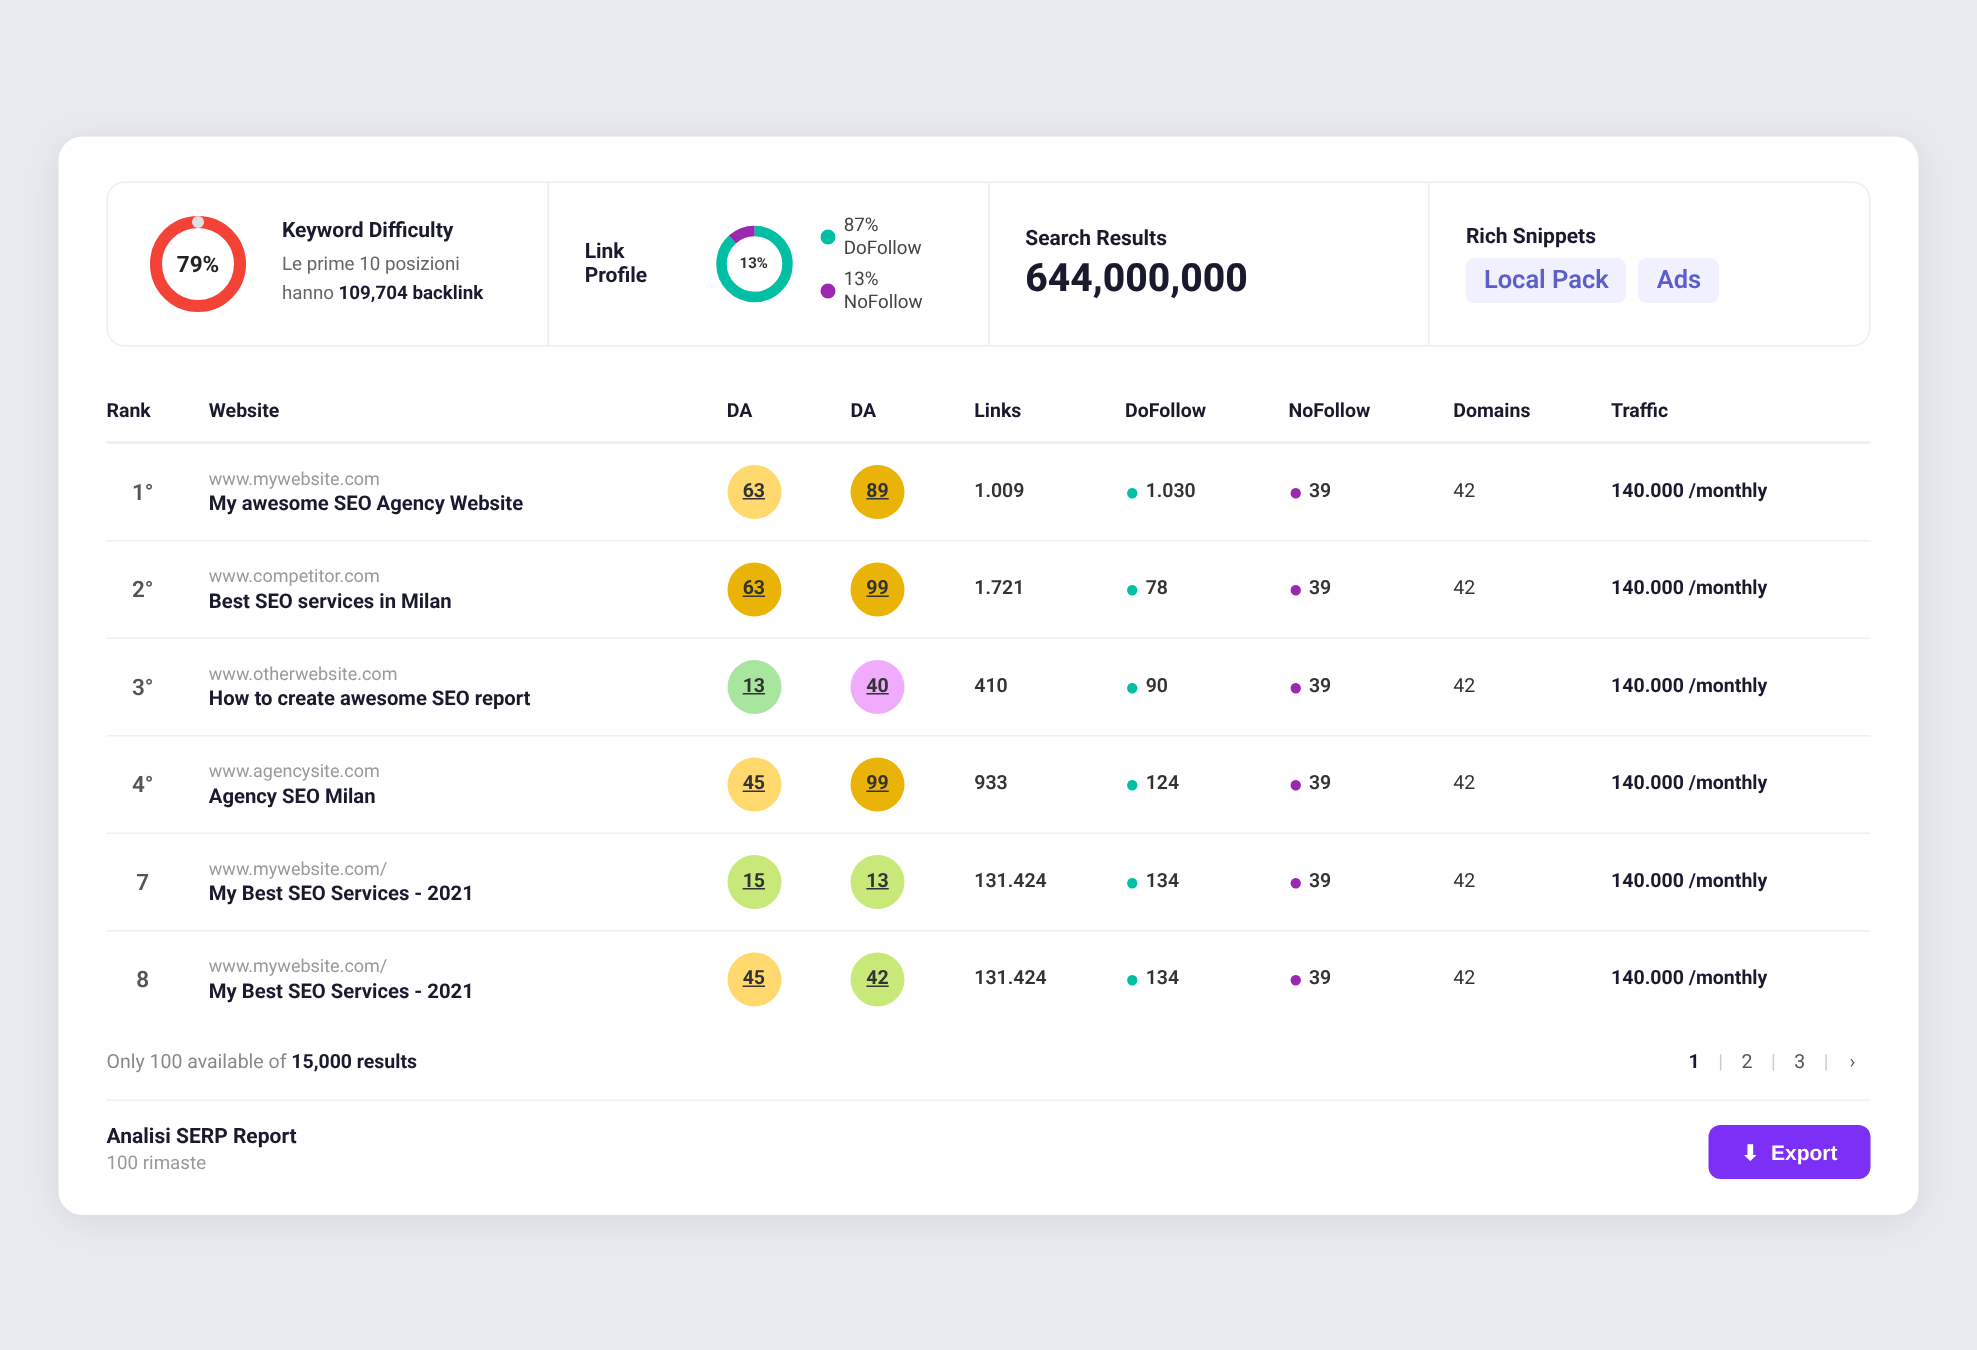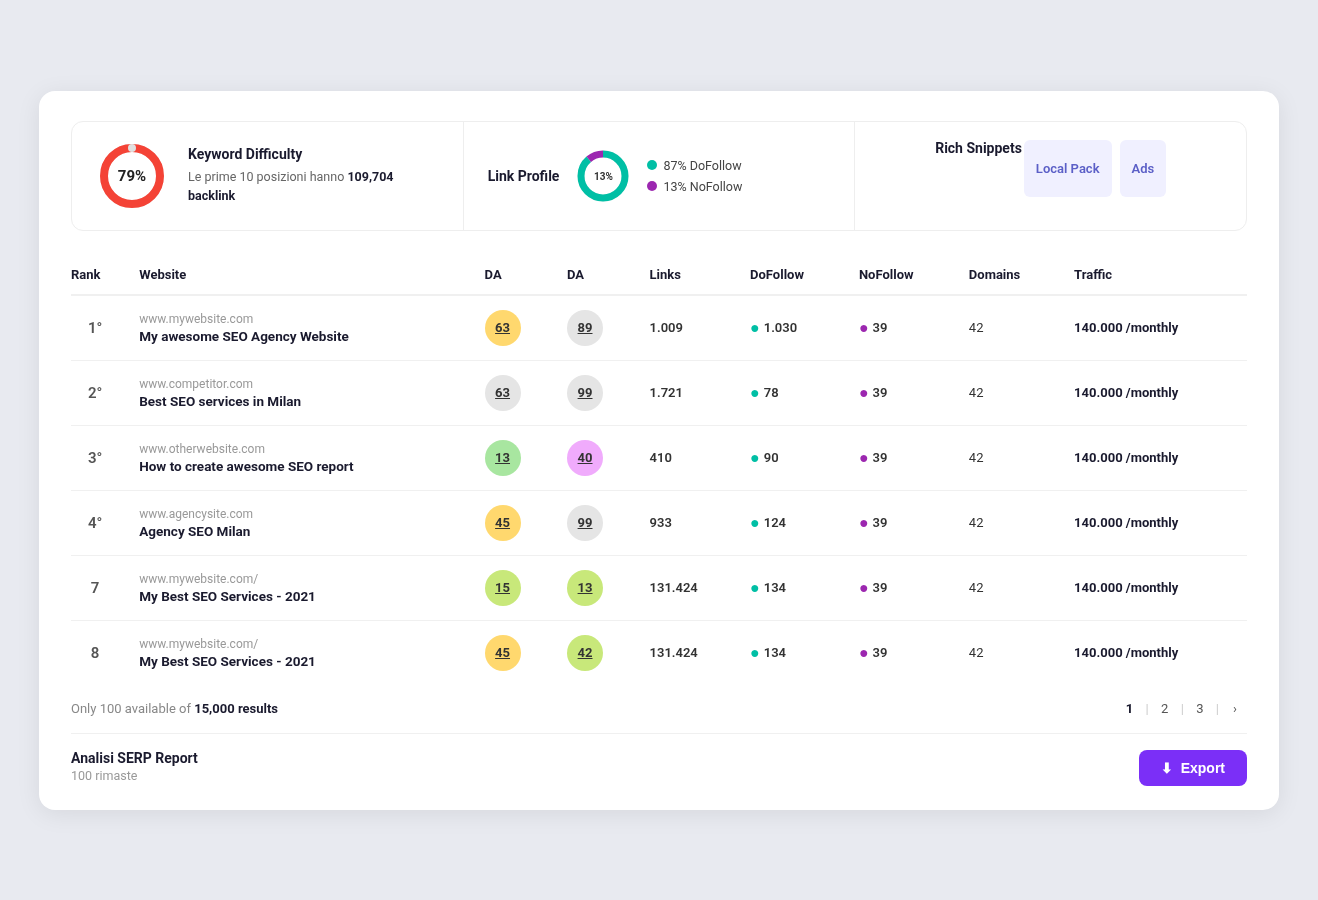--- a/index.html
+++ b/index.html
@@ -94,22 +94,22 @@
 
     .resources-text { font-size: 13px; color: #555; line-height: 1.6; }
     .resources-text strong { color: #1a1a2e; }
     .sr-title { font-size: 14px; font-weight: 700; color: #1a1a2e; margin-bottom: 2px; }
     .sr-count { font-size: 26px; font-weight: 800; color: #1a1a2e; }
     .rs-title { font-size: 14px; font-weight: 700; color: #1a1a2e; margin-bottom: 4px; }
     .rs-tags { display: flex; gap: 8px; }
     .rs-tag {
       background: #f0f0ff;
       border-radius: 6px;
-      padding: 21px 12px;
-      font-size: 13px;
+      padding: 5px 12px;
+      font-size: 17px;
       font-weight: 600;
       color: #5b5fc7;
     }
 
     
     .table-wrap { width: 100%; }
     table { width: 100%; border-collapse: collapse; }
     thead tr th {
       text-align: left;
       font-size: 13px;
@@ -141,21 +141,21 @@
       align-items: center;
       justify-content: center;
       width: 36px; height: 36px;
       border-radius: 50%;
       font-size: 13px;
       font-weight: 700;
       color: #333;
       text-decoration: underline;
     }
     .badge-yellow { background: #ffd86e; }
-    .badge-red { background: #e5e5e5; }
+    .badge-red { background: #eab308; }
     .badge-green { background: #a8e6a0; }
     .badge-orange { background: #f0abfc; }
     .badge-lime { background: #c8e87a; }
 
     .dot-teal { color: #00bfa5; font-size: 16px; margin-right: 4px; }
     .dot-purple { color: #9c27b0; font-size: 16px; margin-right: 4px; }
 
     .dofollow-cell, .nofollow-cell {
       display: flex;
       align-items: center;
@@ -213,21 +213,21 @@
       cursor: pointer;
       display: flex;
       align-items: center;
       gap: 8px;
     }
 
     .metric-block.kd-block { gap: 20px; }
     .metric-block.link-block { gap: 0; }
     .metric-block.resources-block { flex-direction: column; align-items: flex-start; gap: 4px; }
     .metric-block.sr-block { flex-direction: column; align-items: flex-start; justify-content: center; gap: 2px; }
-    .metric-block.rs-block { align-items: flex-start; justify-content: center; gap: 2px; }
+    .metric-block.rs-block { flex-direction: column; align-items: flex-start; justify-content: center; gap: 2px; }
   </style>
 </head>
 <body>
 
 <div class="card">
 
   <div class="metrics-row">
 
     <div class="metric-block kd-block">
       <div class="donut-wrap">
@@ -266,20 +266,24 @@
           </div>
           <div class="legend-item">
             <span class="legend-dot" style="background:#9c27b0;"></span>
             <span>13% NoFollow</span>
           </div>
         </div>
       </div>
     </div>
 
 
+    <div class="metric-block sr-block">
+      <div class="sr-title">Search Results</div>
+      <div class="sr-count">644,000,000</div>
+    </div>
 
     <div class="metric-block rs-block">
       <div class="rs-title">Rich Snippets</div>
       <div class="rs-tags">
         <span class="rs-tag">Local Pack</span>
         <span class="rs-tag">Ads</span>
       </div>
     </div>
 
   </div>

